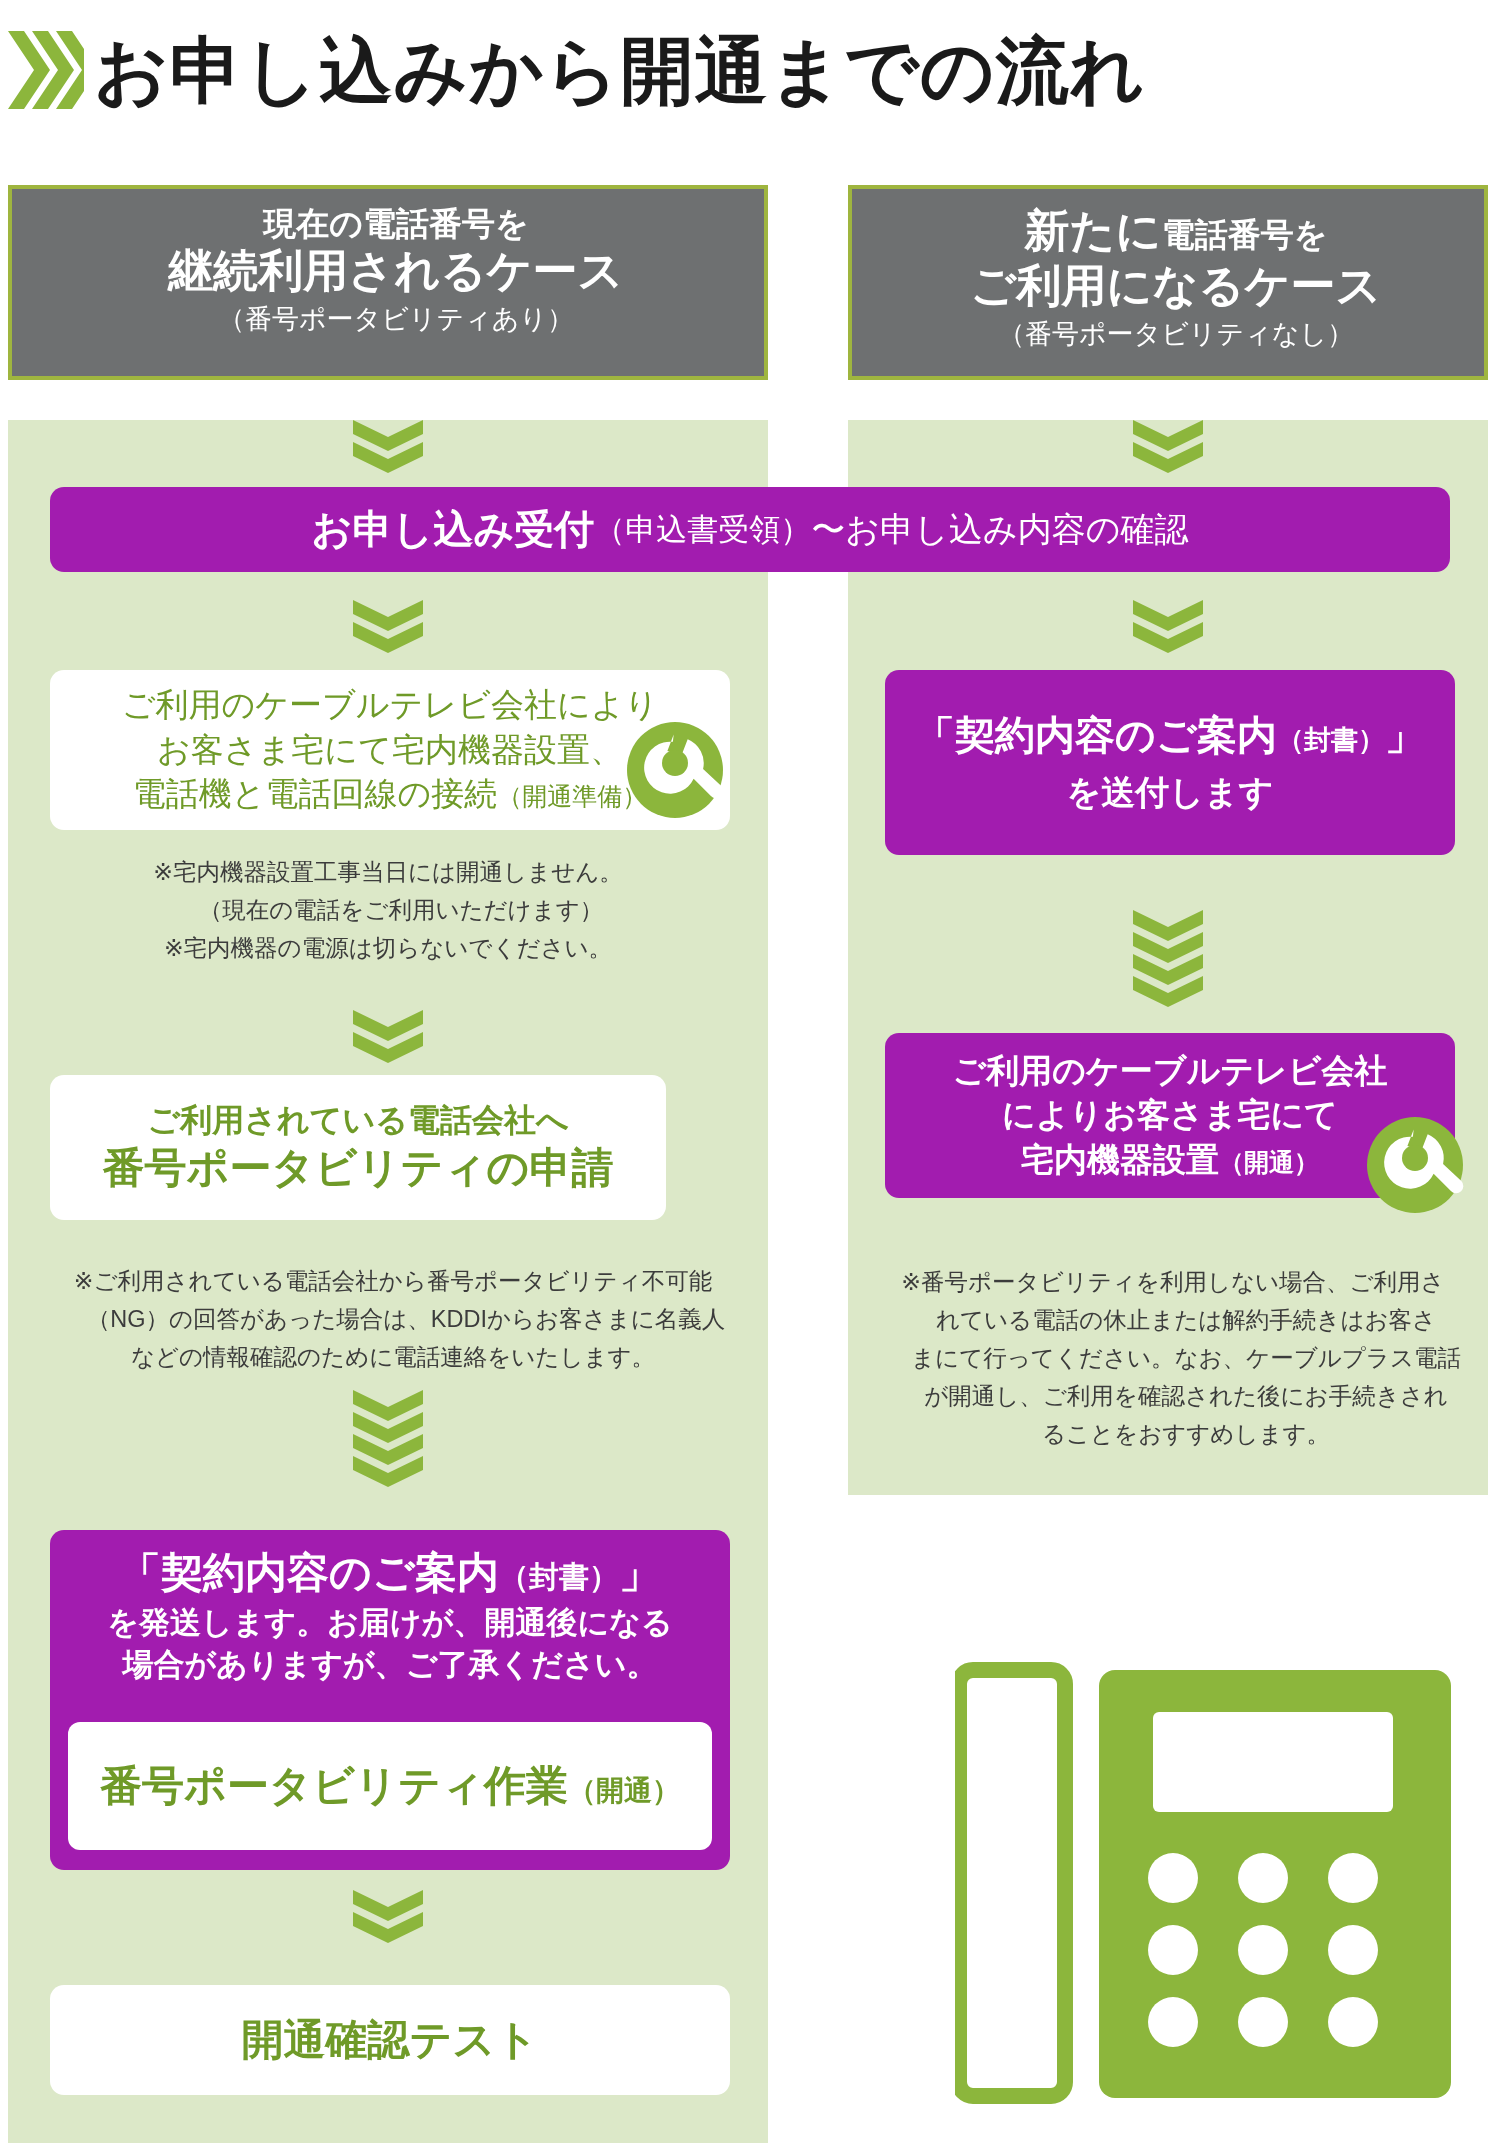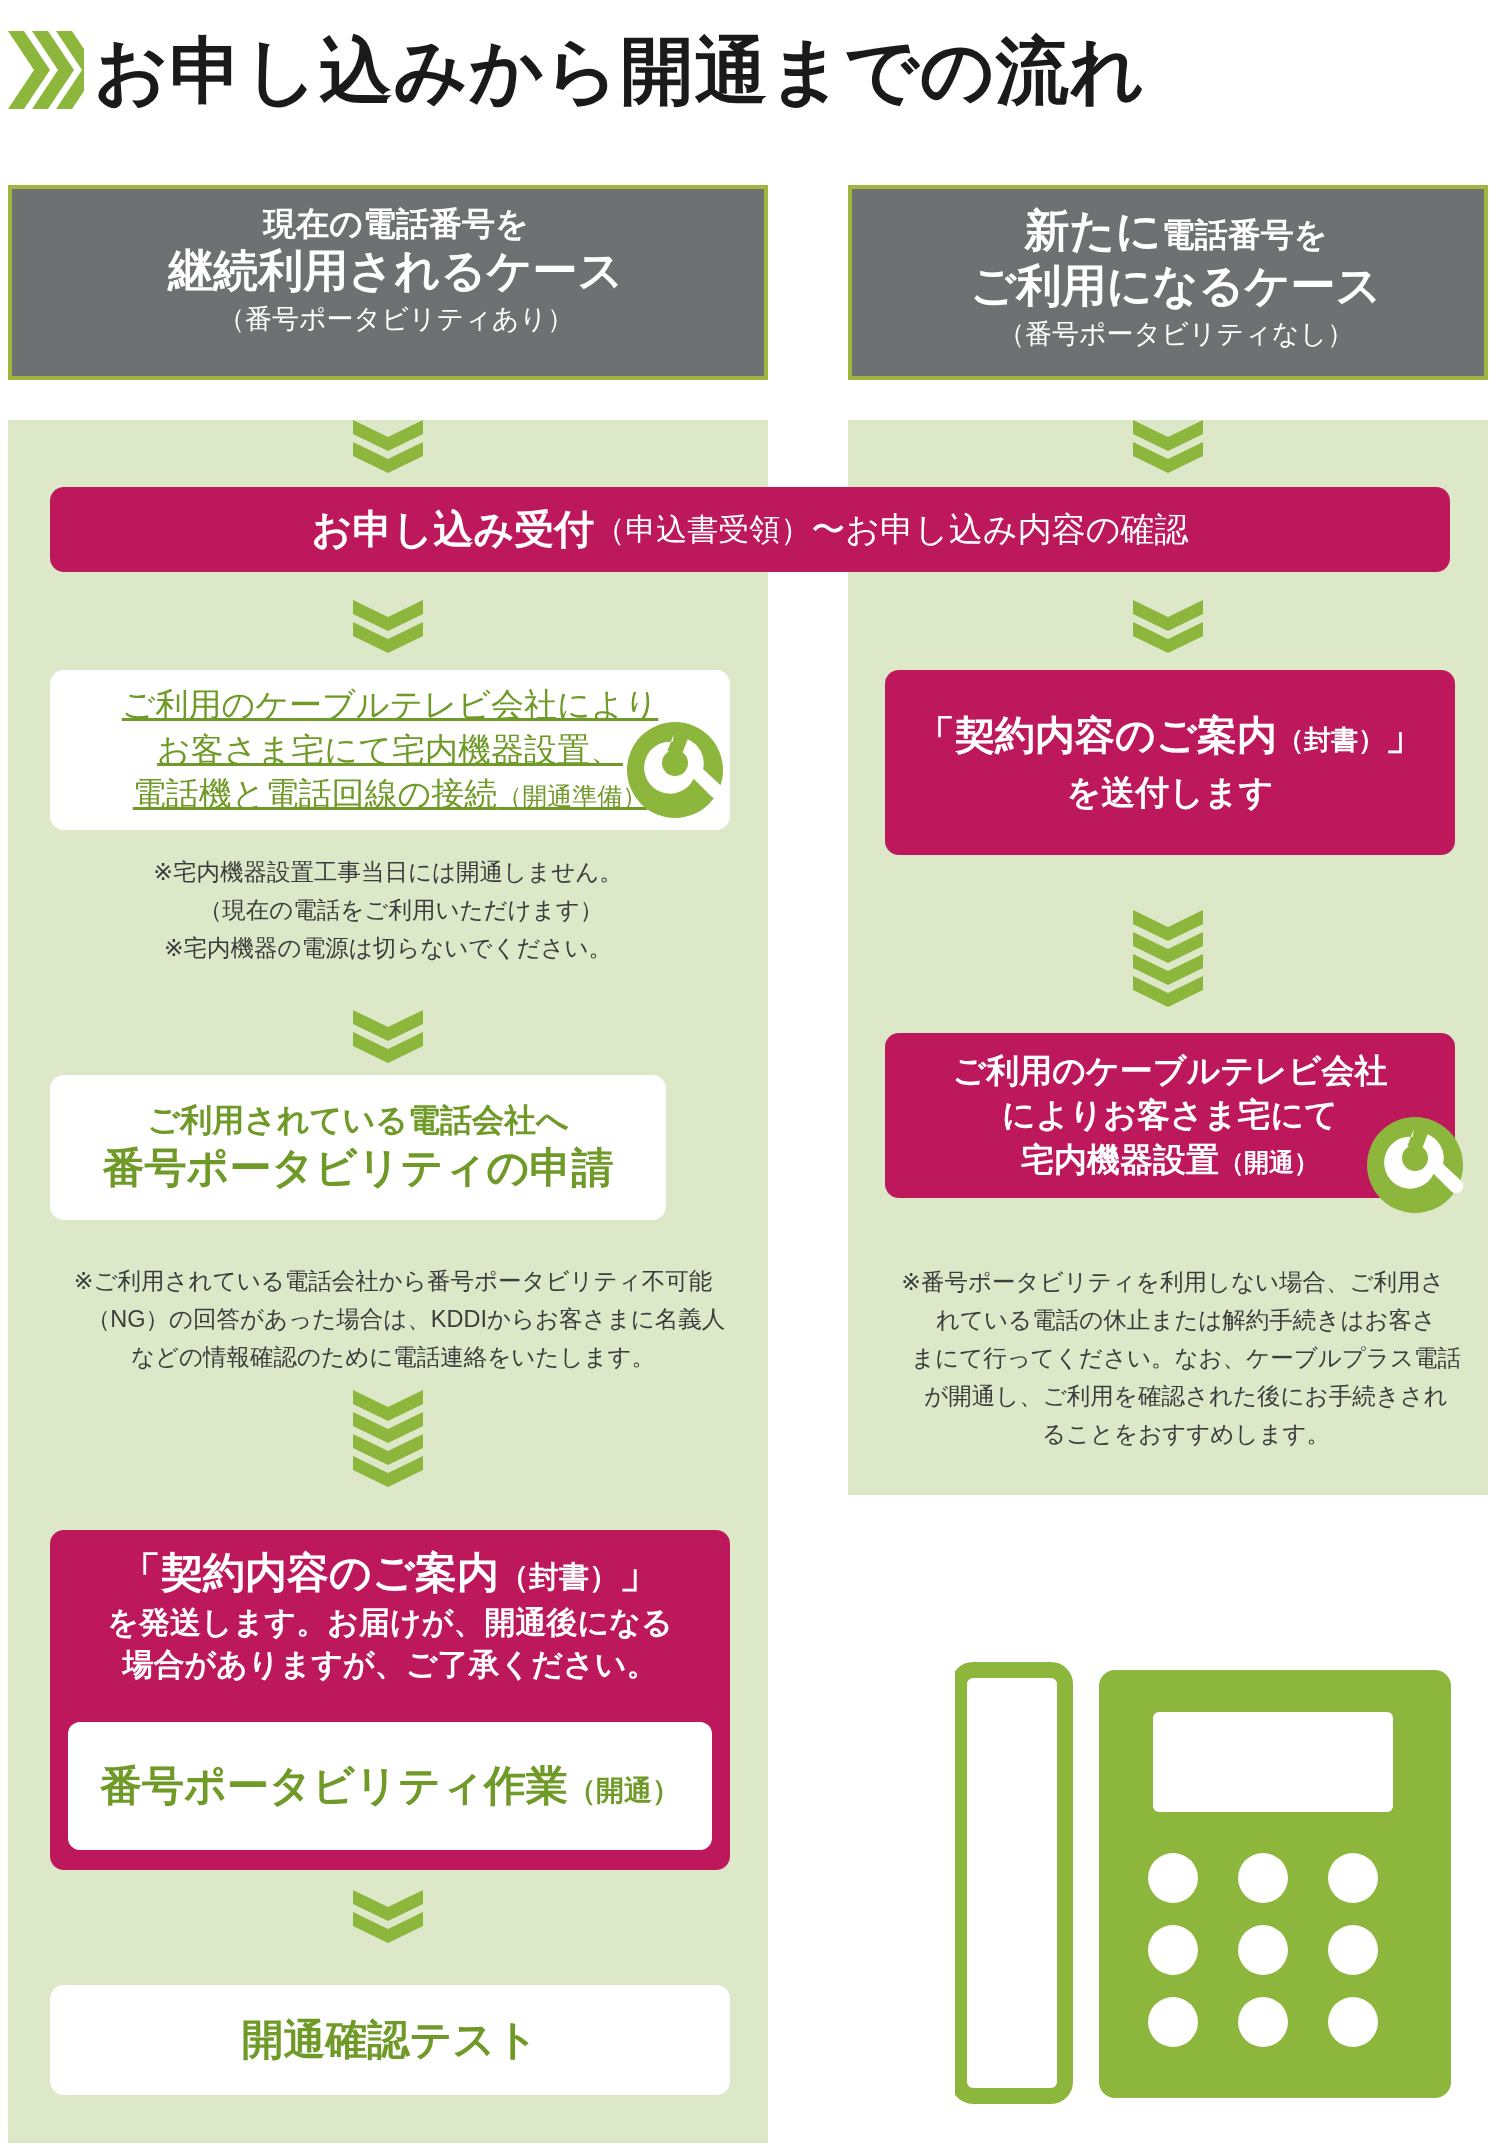--- a/index.html
+++ b/index.html
@@ -89,21 +89,21 @@
   }
   .arrow svg { display: block; }
 
   
   .box {
     position: absolute;
     box-sizing: border-box;
     border-radius: 14px;
   }
   .box.green {
-    background: #be185d;
+    background: #a21caf;
     color: #ffffff;
   }
   .box.white {
     background: #ffffff;
     color: #6f9a28;
   }
   .box-inner {
     width: 100%;
     height: 100%;
     display: flex;
@@ -230,21 +230,21 @@
   <div class="box green" style="left:50px; top:487px; width:1400px; height:85px;">
     <div class="box-inner" style="flex-direction:row;">
       <span style="font-size:40px;font-weight:bold;">お申し込み受付</span>
         <span style="font-size:31px;">（申込書受領）</span>
         <span style="font-size:34px;">〜お申し込み内容の確認</span>
     </div>
   </div>
 
   <div class="box white" style="left:50px; top:670px; width:680px; height:160px;">
     <div class="box-inner" style="align-items:center;justify-content:center;">
-      <div style="font-size:33px;line-height:1.35;font-weight:normal;color:#6f9a28;text-decoration:underline;">
+      <div style="font-size:33px;line-height:1.35;font-weight:normal;color:#6f9a28;">
         <div>ご利用のケーブルテレビ会社により</div>
         <div>お客さま宅にて宅内機器設置、</div>
         <div class="nowrap">
           <span>電話機と電話回線の接続</span><span style="font-size:25px;">（開通準備）</span>
         </div>
       </div>
     </div>
   </div>
   <div class="wrench" style="left:620px; top:715px;">
     <svg width="110" height="110" viewBox="0 0 110 110">

